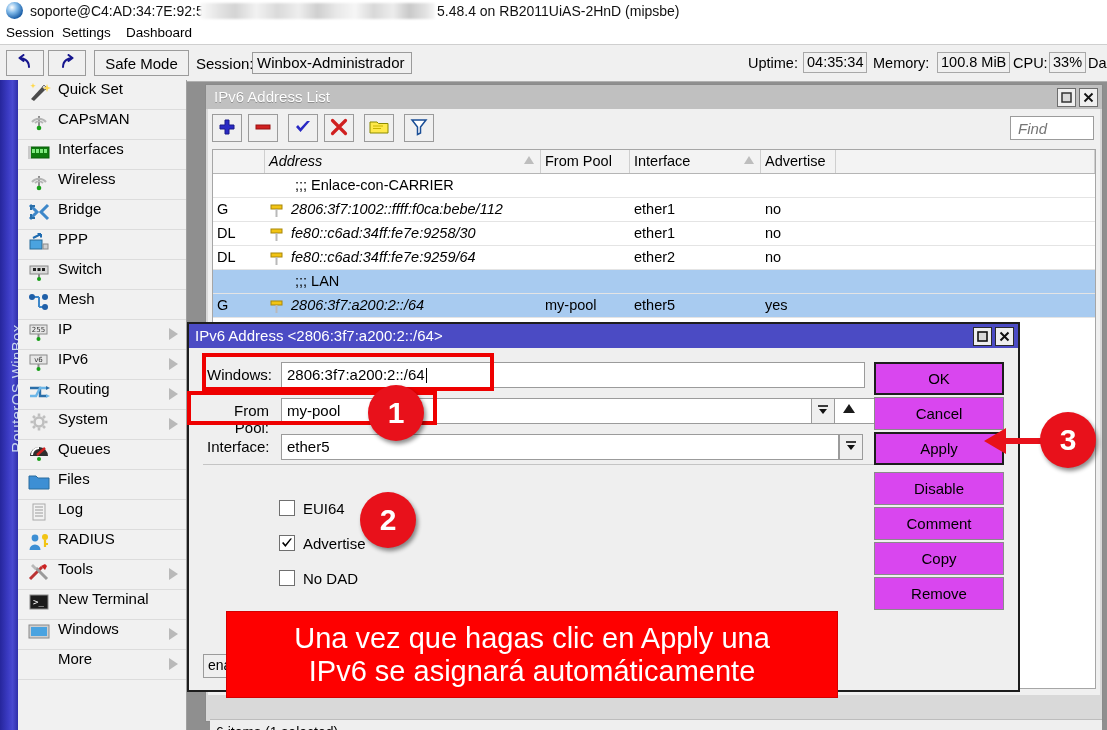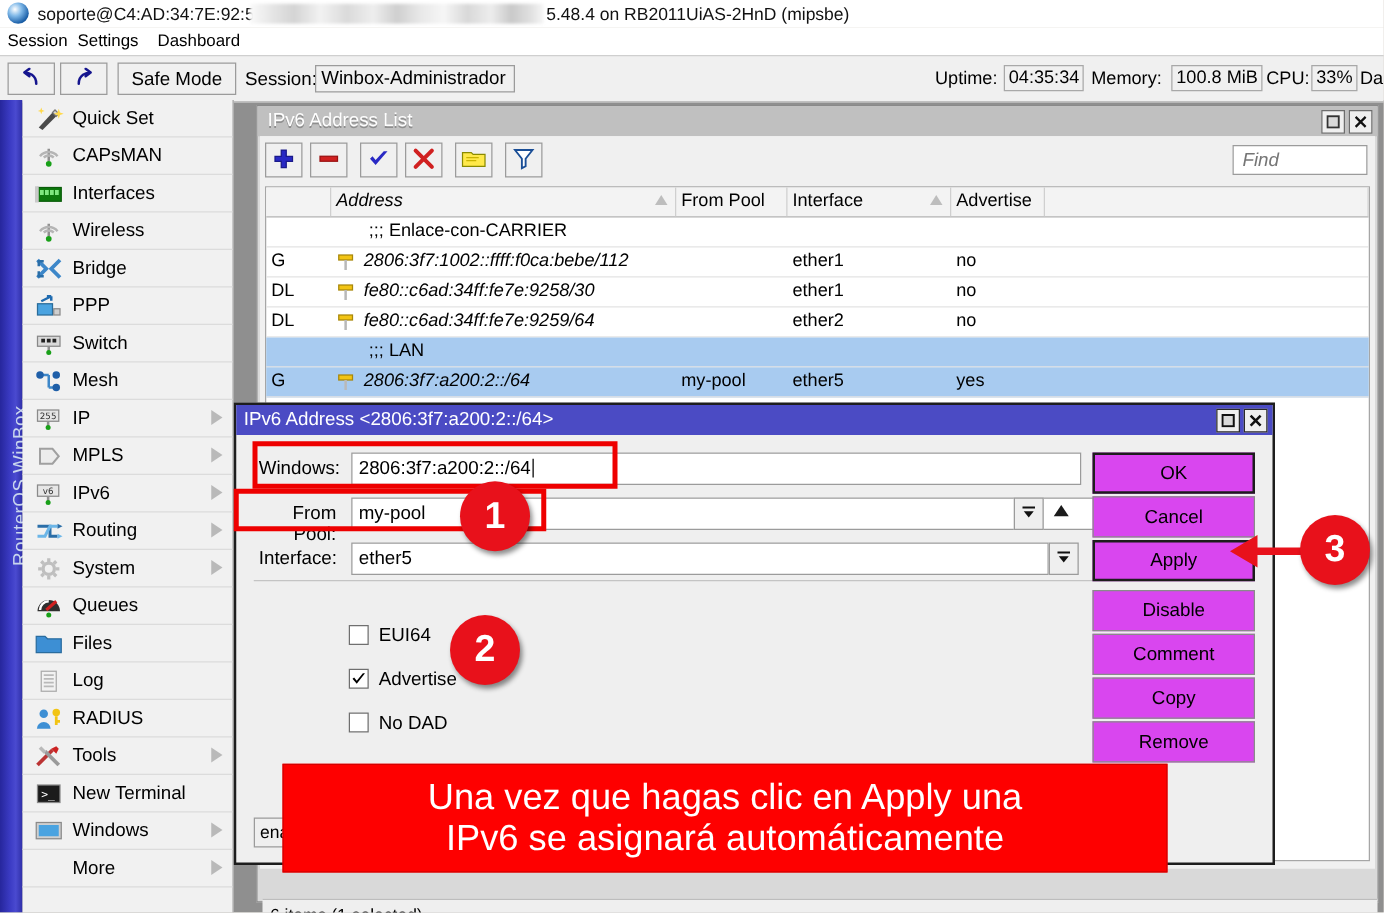--- a/index.html
+++ b/index.html
@@ -45,42 +45,42 @@
   #bluestrip{position:absolute;left:0;top:80px;width:18px;height:650px;
      background:linear-gradient(90deg,#26269c 0%,#3b3bc4 45%,#4a4ad0 70%,#2f2fa8 100%);}
   #bluestrip-text{position:absolute;left:-64px;top:300px;width:160px;
      transform:rotate(-90deg);transform-origin:center center;
      color:#c9d6ee;font-size:15px;letter-spacing:0.4px;text-align:center;white-space:nowrap;}
 
   
   #sidemenu{position:absolute;left:18px;top:80px;width:168px;height:650px;
      background:#f1f1f1;border-right:1px solid #a0a0a0;}
   .side-item{position:relative;height:30px;border-bottom:1px solid #dcdcdc;
-     display:flex;align-items:center;box-sizing:border-box;cursor:default;}
+     display:flex;align-items:flex-start;box-sizing:border-box;cursor:default;}
   .side-ic{width:30px;min-width:30px;height:24px;margin-left:6px;display:flex;align-items:center;justify-content:center;}
   .side-lb{font-size:15px;color:#000;margin-left:4px;}
   .side-arrow{position:absolute;right:8px;top:8px;width:0;height:0;
      border-top:6px solid transparent;border-bottom:6px solid transparent;border-left:9px solid #b9b9b9;}
 
   
   #listwin{position:absolute;left:205px;top:84px;width:898px;height:638px;
      background:#d9d9d9;border:1px solid #8a8a8a;box-sizing:border-box;}
   #listwin-tb{position:absolute;left:0;top:0;width:896px;height:24px;background:#c0c0c0;}
   #listwin-title{position:absolute;left:8px;top:3px;font-size:15px;color:#fefefe;
      text-shadow:0 1px 0 #8e8e8e;}
   .wbtn{position:absolute;top:3px;width:19px;height:19px;background:#efefef;border:1px solid #6d6d6d;
      box-sizing:border-box;display:flex;align-items:center;justify-content:center;font-size:12px;}
   #listwin-max{right:26px;}
   #listwin-close{right:4px;}
   #listwin-body{position:absolute;left:2px;top:24px;width:892px;height:586px;background:#f0f0f0;}
 
   #list-toolbar{position:absolute;left:0;top:0;width:892px;height:38px;background:#f0f0f0;}
   .ltb{position:absolute;top:5px;width:30px;height:28px;background:#f0f0f0;border:1px solid #9b9b9b;
      box-sizing:border-box;display:flex;align-items:center;justify-content:center;}
-  #find-box{position:absolute;right:6px;top:7px;width:108px;height:24px;background:#fff;border:1px solid #9b9b9b;
+  #find-box{position:absolute;right:6px;top:7px;width:84px;height:24px;background:#fff;border:1px solid #9b9b9b;
      box-sizing:border-box;padding:2px 5px;}
   #find-box input{border:0;outline:0;width:100%;font-family:"Liberation Sans",sans-serif;font-size:15px;
      font-style:italic;color:#8d8d8d;background:transparent;}
 
   
   #tbl{position:absolute;left:4px;top:40px;width:884px;height:540px;background:#fff;
      border:1px solid #a6a6a6;box-sizing:border-box;}
   #thead{display:flex;height:23px;background:#f3f3f3;border-bottom:1px solid #b5b5b5;
      font-size:14.5px;align-items:center;}
   .th{box-sizing:border-box;border-right:1px solid #cfcfcf;height:23px;line-height:23px;
@@ -126,21 +126,21 @@
      box-sizing:border-box;display:flex;align-items:center;justify-content:center;font-size:15px;}
   .dbtn.primary{border:2px solid #1d1d1d;}
 
   #dlg-sep{position:absolute;left:14px;top:140px;width:800px;height:1px;background:#c4c4c4;}
 
   
   .hi-red{position:absolute;border:4px solid #ee0000;box-sizing:border-box;}
   .badge{position:absolute;border-radius:50%;background:#e8111b;color:#fff;
      display:flex;align-items:center;justify-content:center;
      font-size:30px;font-weight:bold;box-shadow:2px 3px 4px rgba(0,0,0,.45);}
-  #callout{position:absolute;left:226px;top:611px;width:708px;height:87px;background:#fe0000;
+  #callout{position:absolute;left:226px;top:611px;width:612px;height:87px;background:#fe0000;
      border:1px solid #d40000;box-sizing:border-box;color:#fff;
      display:flex;flex-direction:column;align-items:center;justify-content:center;
      font-size:29px;line-height:1.12;text-align:center;}
 
   
   #statline{position:absolute;left:14px;top:330px;width:72px;height:24px;background:#efefef;
      border:1px solid #9b9b9b;box-sizing:border-box;font-size:14px;padding:2px 4px;overflow:hidden;}
   #rootbg{position:absolute;left:0;top:80px;width:1107px;height:650px;background:#8f8f8f;z-index:-1;}
 </style>
 </head>
@@ -299,29 +299,20 @@
           <rect x="3" y="3" width="17" height="9" fill="#e6e6e6" stroke="#8a8a8a"></rect>
           <text x="11.5" y="10" font-size="7" text-anchor="middle" font-family="DejaVu Sans" fill="#333">255</text>
           <path d="M11.5 12 v4" stroke="#909090" stroke-width="2"></path>
           <circle cx="11.5" cy="17" r="2" fill="#18a018"></circle>
         </svg>
     </span>
     <span class="side-lb">IP</span>
     <span class="side-arrow"></span>
   </div>
 
-  <div class="side-item">
-    <span class="side-ic">
-      <svg width="24" height="20" viewBox="0 0 24 20">
-          <path d="M5 4 h10 l5 6 -5 6 H5z" fill="#ececec" stroke="#a0a0a0" stroke-width="1.6"></path>
-        </svg>
-    </span>
-    <span class="side-lb">MPLS</span>
-    <span class="side-arrow"></span>
-  </div>
 
   <div class="side-item">
     <span class="side-ic">
       <svg width="24" height="20" viewBox="0 0 24 20">
           <rect x="3" y="3" width="17" height="9" fill="#e6e6e6" stroke="#8a8a8a"></rect>
           <text x="11.5" y="10" font-size="7" text-anchor="middle" font-family="DejaVu Sans" fill="#333">v6</text>
           <path d="M11.5 12 v4" stroke="#909090" stroke-width="2"></path>
           <circle cx="11.5" cy="17" r="2" fill="#18a018"></circle>
         </svg>
     </span>

